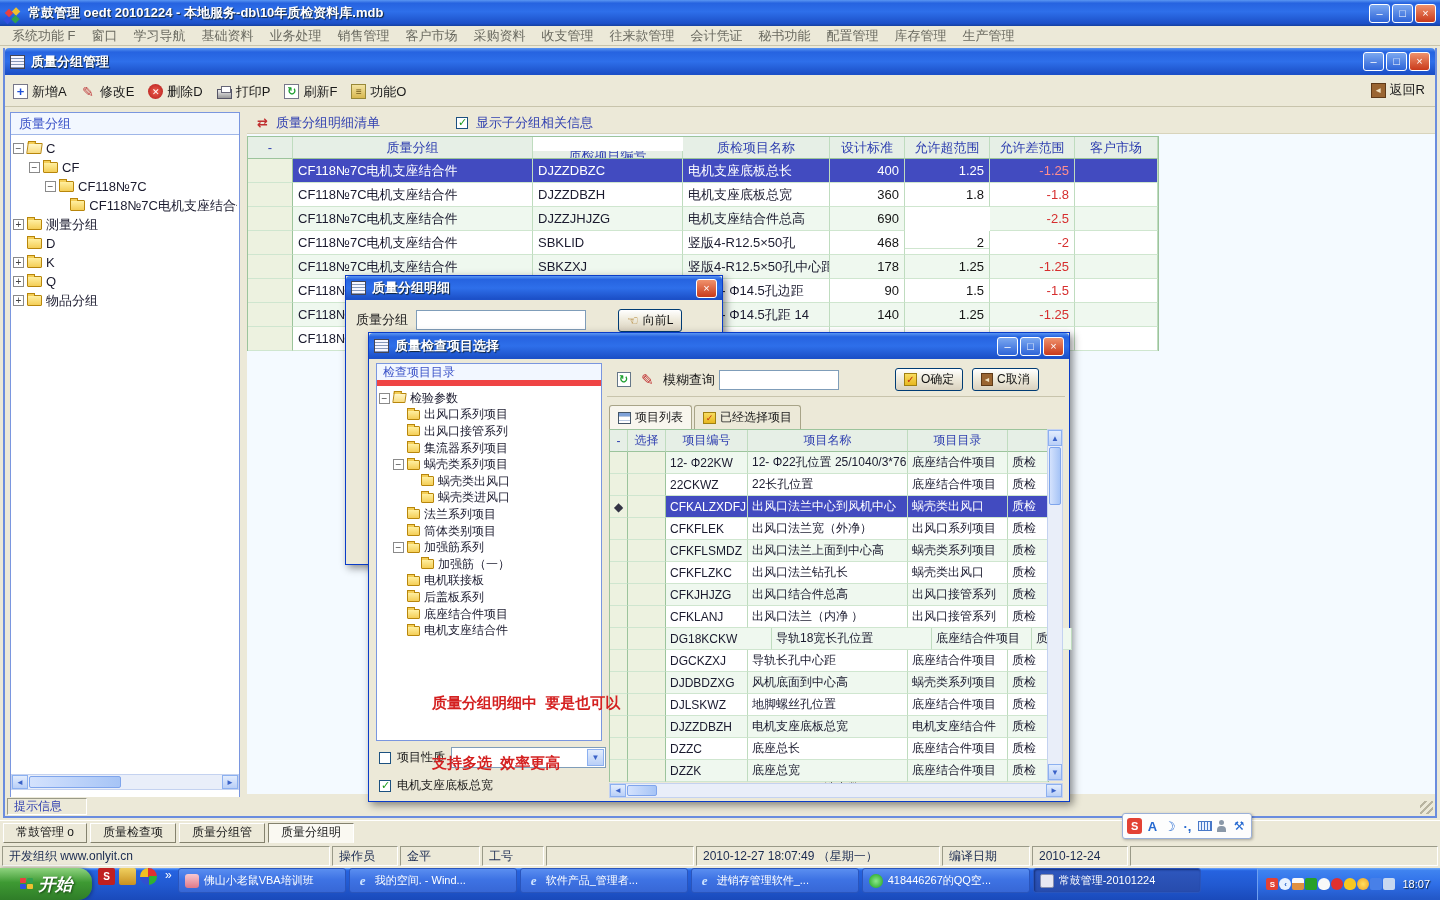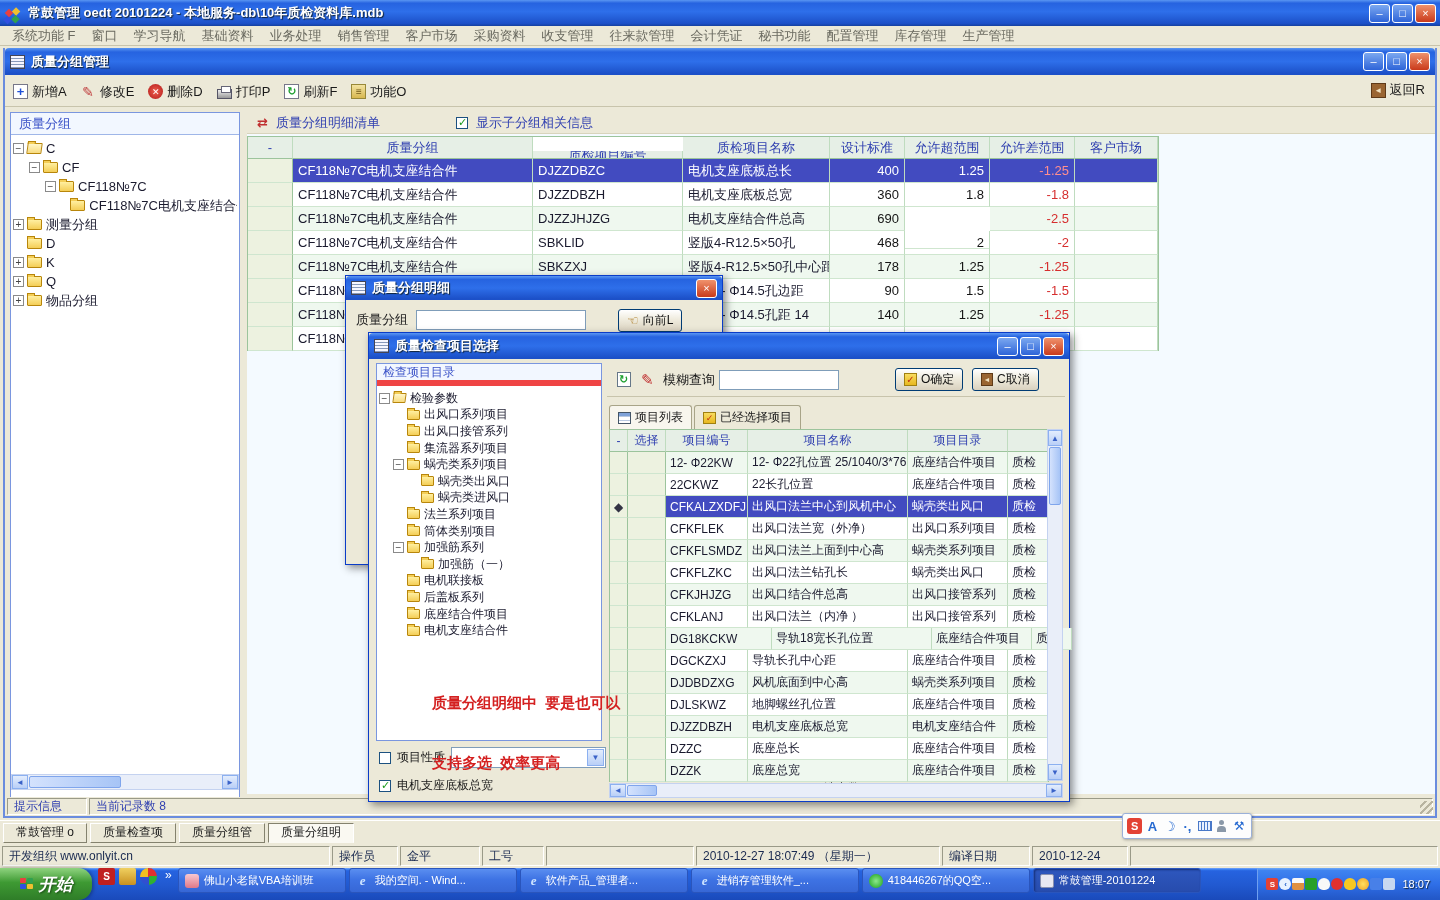--- a/index.html
+++ b/index.html
@@ -504,21 +504,20 @@
           <span class="tcell" style="width: 147px;"></span>
           <span class="tcell num" style="width: 75px;"></span>
           <span class="tcell num" style="width: 85px;"></span>
           <span class="tcell num neg" style="width: 85px;"></span>
           <span class="tcell" style="width: 83px;"></span>
         </div>
       </div>
 
     <div id="child-status">
       <span class="sunken" style="width:80px">提示信息</span>
-      <span class="sunken" style="flex:1">当前记录数 8</span>
     </div>
     <div class="grip"></div>
   </div>
 
   <div id="dlg-detail" class="dlg">
     <div class="dlg-title">
       <span class="doc-icon"></span>
       <span class="title-text">质量分组明细</span>
       <span class="winbtns">
           <span class="wbtn close">×</span>

